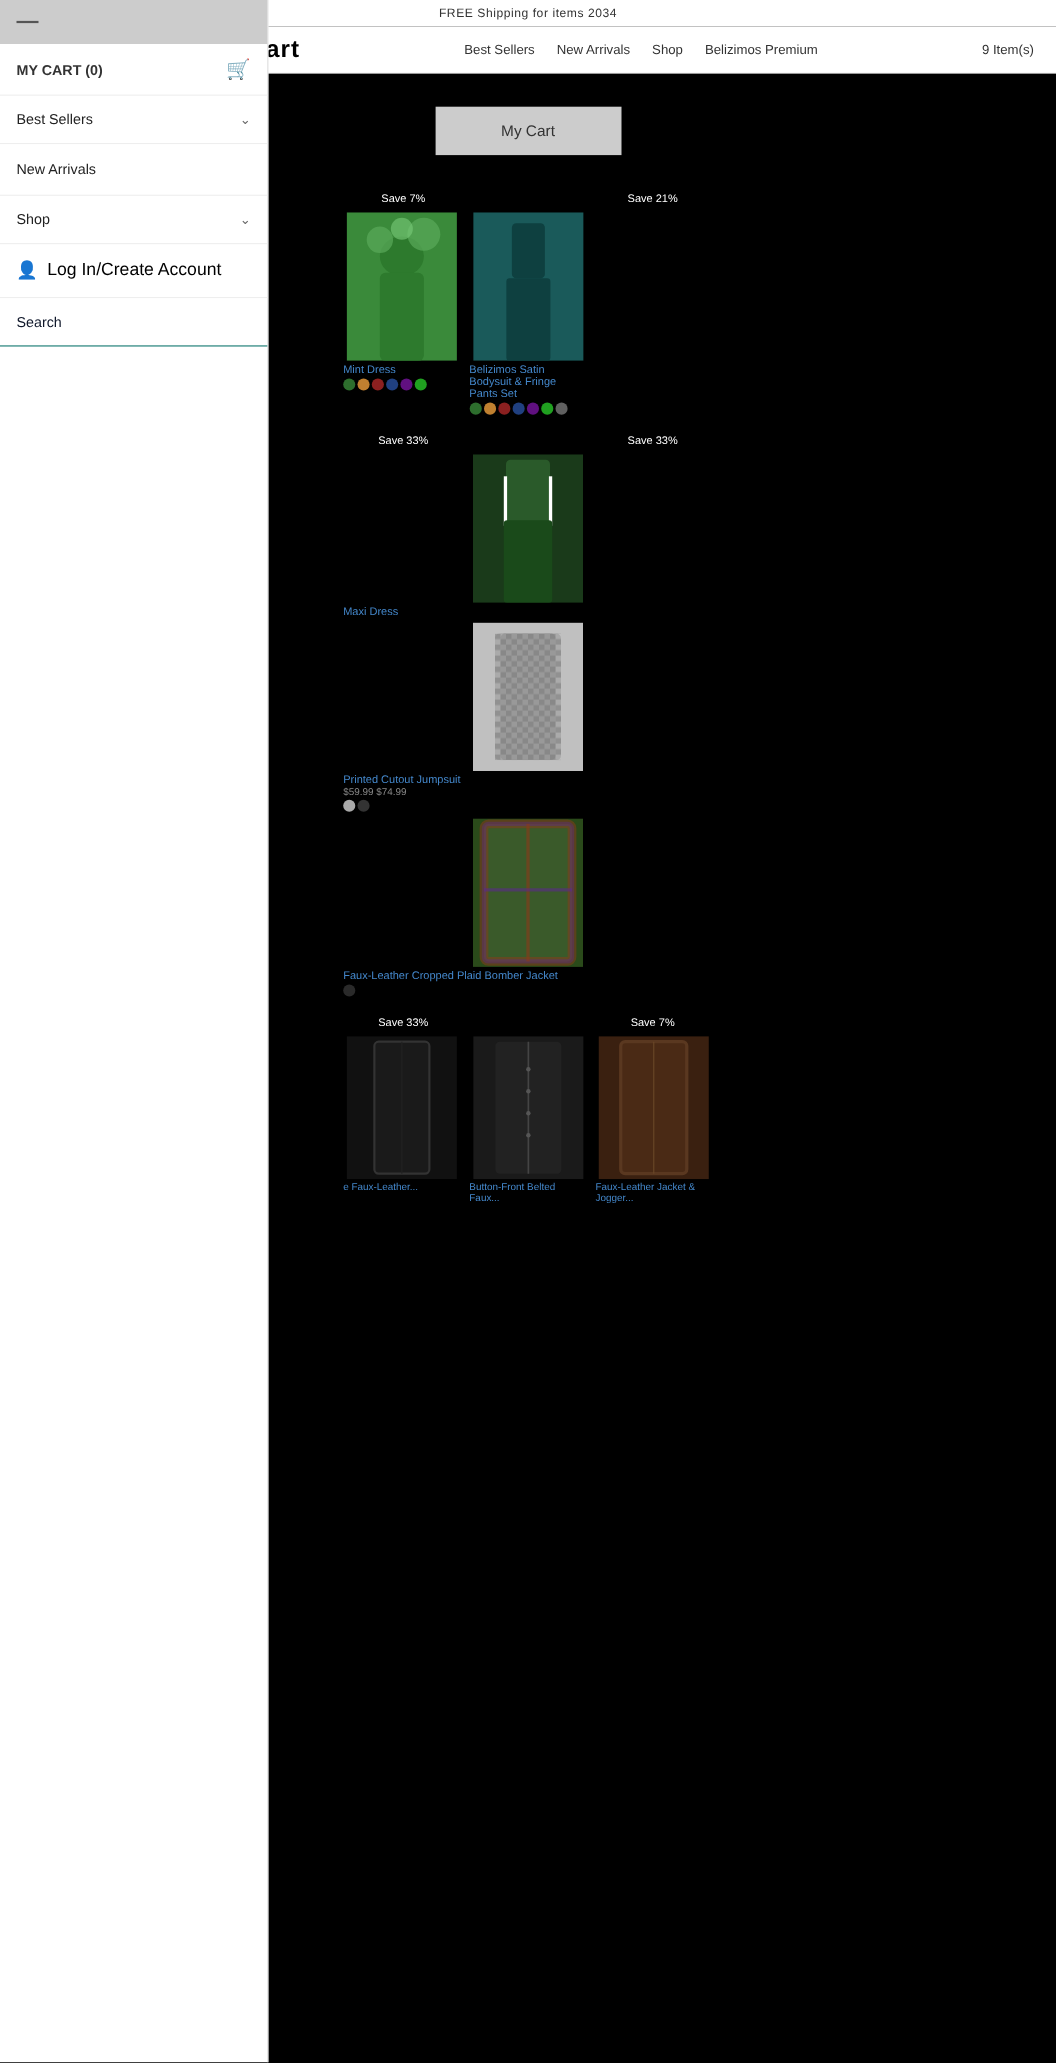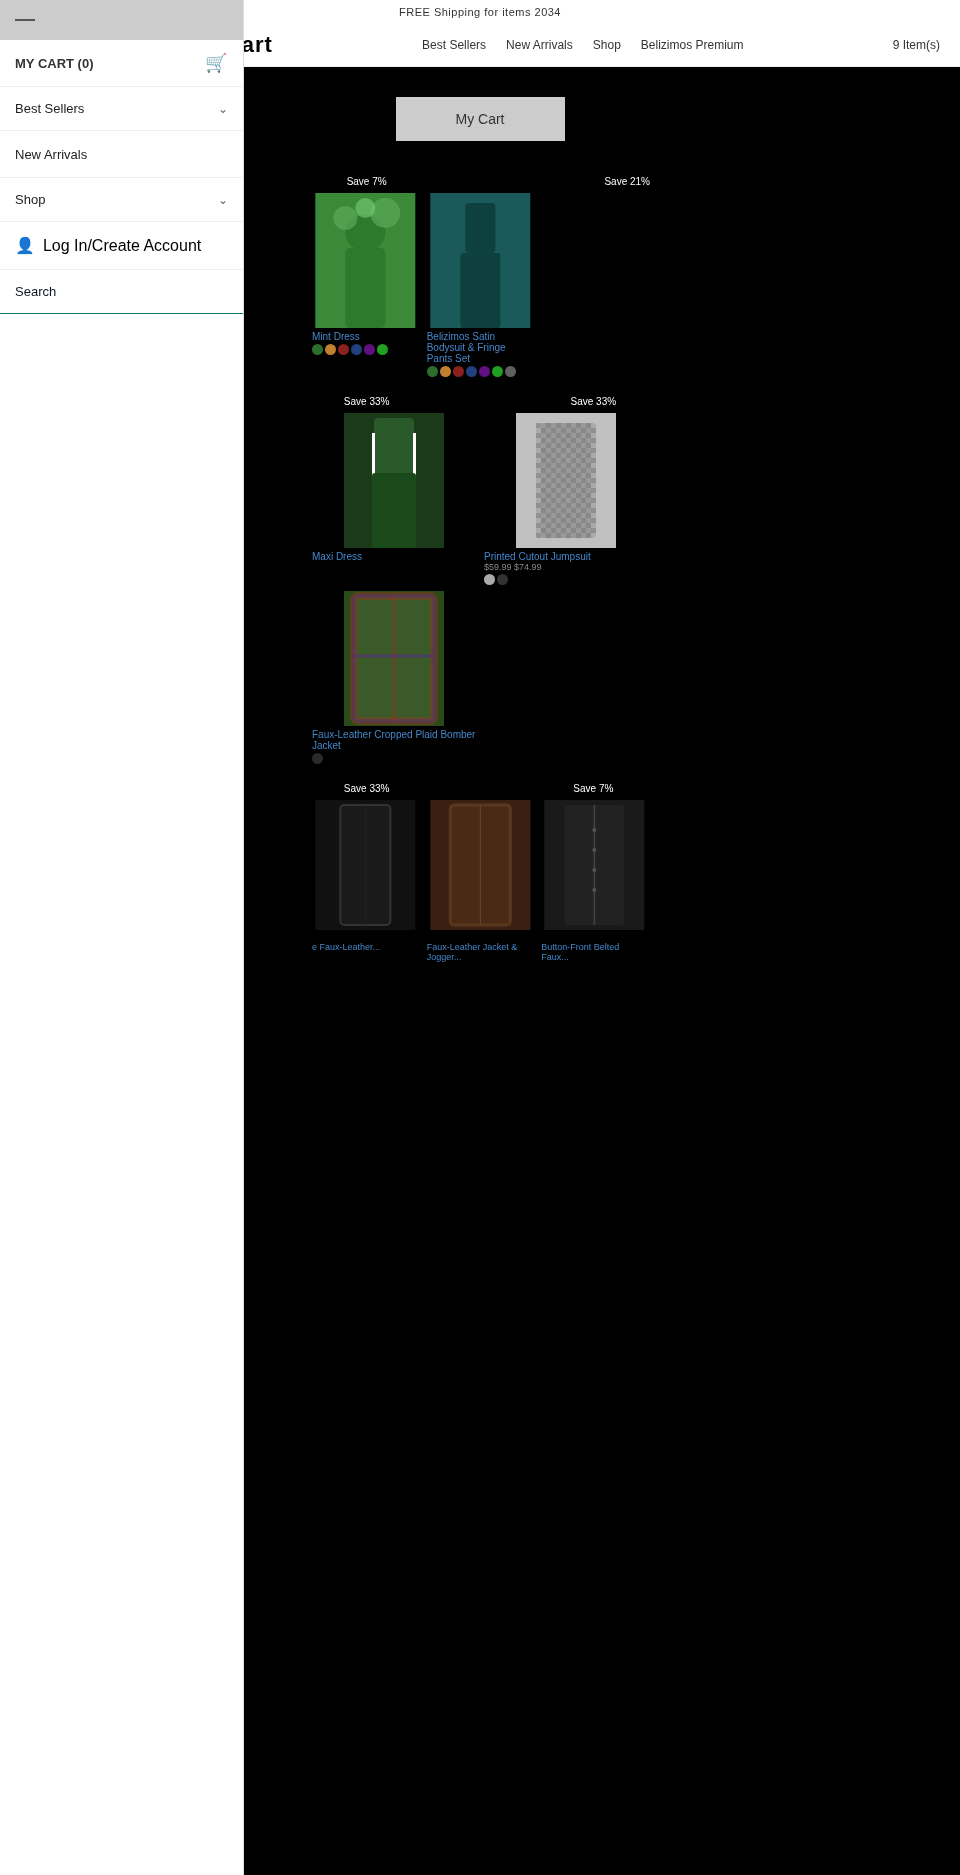--- a/index.html
+++ b/index.html
@@ -174,21 +174,21 @@
 
     .bottom-img {
       width: 100%;
       height: 130px;
       display: block;
     }
 
     .bottom-title {
       color: #4488cc;
       font-size: 9px;
-      margin-top: 12px;
+      margin-top: 2px;
       padding: 0 2px;
     }
   </style>
 </head>
 <body>
 
 <div class="top-banner">
   <span>FREE Shipping for items 2034</span>
 </div>
 
@@ -249,21 +249,21 @@
     <button class="my-cart-btn">My Cart</button>
   </div>
 
   <div style="display:grid; grid-template-columns:repeat(3,1fr); padding: 0 310px 0 310px;">
     <div style="text-align:center;">
       <span style="color:#fff; font-size:10px;">Save 7%</span>
     </div>
     <div style="text-align:center;">
       <span style="color:#fff; font-size:10px;"></span>
     </div>
-    <div style="text-align:right;">
+    <div style="text-align:center;">
       <span style="color:#fff; font-size:10px;">Save 21%</span>
     </div>
   </div>
 
   <div style="display:grid; grid-template-columns:repeat(3,1fr); gap:4px; padding: 4px 310px;">
 
     <div class="product-item">
       <svg class="prod-img" viewBox="0 0 100 135">
         <rect width="100" height="135" fill="#3a8a3a"></rect>
         <ellipse cx="50" cy="40" rx="20" ry="18" fill="#2d7a2d"></ellipse>
@@ -309,21 +309,21 @@
       <span style="color:#fff; font-size:10px;">Save 33%</span>
     </div>
     <div style="text-align:center;">
       <span style="color:#fff; font-size:10px;"></span>
     </div>
     <div style="text-align:center;">
       <span style="color:#fff; font-size:10px;">Save 33%</span>
     </div>
   </div>
 
-  <div style="display:grid; grid-template-columns:repeat(2,1fr); gap:4px; padding: 4px 310px;">
+  <div style="display:grid; grid-template-columns:repeat(1,1fr); gap:4px; padding: 4px 310px;">
 
     <div class="product-item">
       <svg class="prod-img" viewBox="0 0 100 135">
         <rect width="100" height="135" fill="#1a3a1a"></rect>
         <rect x="30" y="5" width="40" height="60" rx="4" fill="#2a5a2a"></rect>
 
         <rect x="28" y="20" width="3" height="45" fill="#fff"></rect>
         <rect x="69" y="20" width="3" height="45" fill="#fff"></rect>
         <rect x="28" y="60" width="44" height="75" rx="3" fill="#1a4a1a"></rect>
       </svg>
@@ -387,37 +387,37 @@
         <rect x="25" y="5" width="50" height="120" rx="4" fill="#1a1a1a"></rect>
 
         <rect x="25" y="5" width="50" height="120" rx="4" fill="none" stroke="#333" stroke-width="2"></rect>
         <line x1="50" y1="5" x2="50" y2="125" stroke="#222" stroke-width="1"></line>
       </svg>
       <div class="bottom-title">e Faux-Leather...</div>
     </div>
 
     <div class="product-item">
       <svg class="bottom-img" viewBox="0 0 100 130">
-        <rect width="100" height="130" fill="#3a2010"></rect>
-        <rect x="20" y="5" width="60" height="120" rx="4" fill="#4a2a15"></rect>
-
-        <rect x="20" y="5" width="60" height="120" rx="4" fill="none" stroke="#5a3820" stroke-width="3"></rect>
-        <line x1="50" y1="5" x2="50" y2="125" stroke="#6a4828" stroke-width="1"></line>
-      </svg>
-      <div class="bottom-title">Faux-Leather Jacket &amp; Jogger...</div>
-    </div>
-
-    <div class="product-item">
-      <svg class="bottom-img" viewBox="0 0 100 130">
         <rect width="100" height="130" fill="#1a1a1a"></rect>
         <rect x="20" y="5" width="60" height="120" rx="4" fill="#222"></rect>
 
         <line x1="50" y1="5" x2="50" y2="125" stroke="#444" stroke-width="1.5"></line>
         <circle cx="50" cy="30" r="2" fill="#555"></circle>
         <circle cx="50" cy="50" r="2" fill="#555"></circle>
         <circle cx="50" cy="70" r="2" fill="#555"></circle>
         <circle cx="50" cy="90" r="2" fill="#555"></circle>
       </svg>
       <div class="bottom-title">Button-Front Belted Faux...</div>
     </div>
+
+    <div class="product-item">
+      <svg class="bottom-img" viewBox="0 0 100 130">
+        <rect width="100" height="130" fill="#3a2010"></rect>
+        <rect x="20" y="5" width="60" height="120" rx="4" fill="#4a2a15"></rect>
+
+        <rect x="20" y="5" width="60" height="120" rx="4" fill="none" stroke="#5a3820" stroke-width="3"></rect>
+        <line x1="50" y1="5" x2="50" y2="125" stroke="#6a4828" stroke-width="1"></line>
+      </svg>
+      <div class="bottom-title">Faux-Leather Jacket &amp; Jogger...</div>
+    </div>
   </div>
 
 </div>
 
 </body></html>

